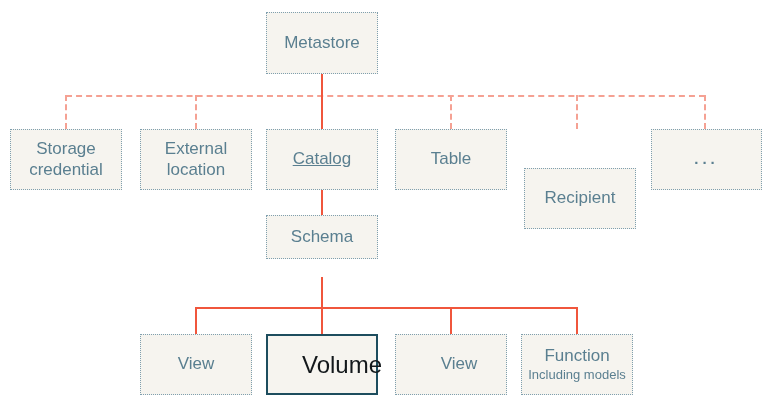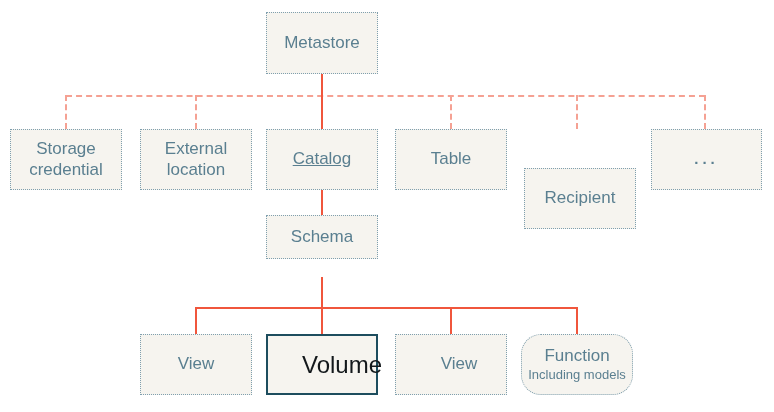--- a/index.html
+++ b/index.html
@@ -67,21 +67,21 @@
   .n-storage{left:10px;top:129px;}
   .n-external{left:140px;top:129px;}
   .n-catalog{left:266px;top:129px;text-decoration:underline;}
   .n-share{left:395px;top:129px;}
   .n-recipient{left:524px;top:129px;margin-top:39px;}
   .n-more{left:651px;top:129px;width:111px;}
   .n-schema{left:266px;top:215px;height:44px;}
   .n-table{left:140px;top:334px;}
   .n-volume{left:266px;top:334px;}
   .n-view{left:395px;top:334px;padding-left:16px;}
-  .n-function{left:521px;top:334px;border-radius:20px;}
+  .n-function{left:521px;top:334px;}
 
   
   .c-meta-down{left:321px;top:74px;height:55px;}
   .c-cat-schema{left:321px;top:190px;height:25px;}
   .c-schema-down{left:321px;top:277px;height:57px;}
   .c-hbar-bottom{left:195px;top:307px;width:383px;}
   .c-drop-table{left:195px;top:307px;height:27px;}
   .c-drop-view{left:450px;top:307px;height:27px;}
   .c-drop-function{left:576px;top:307px;height:27px;}
   .c-hbar-top{left:66px;top:95px;width:639px;}

